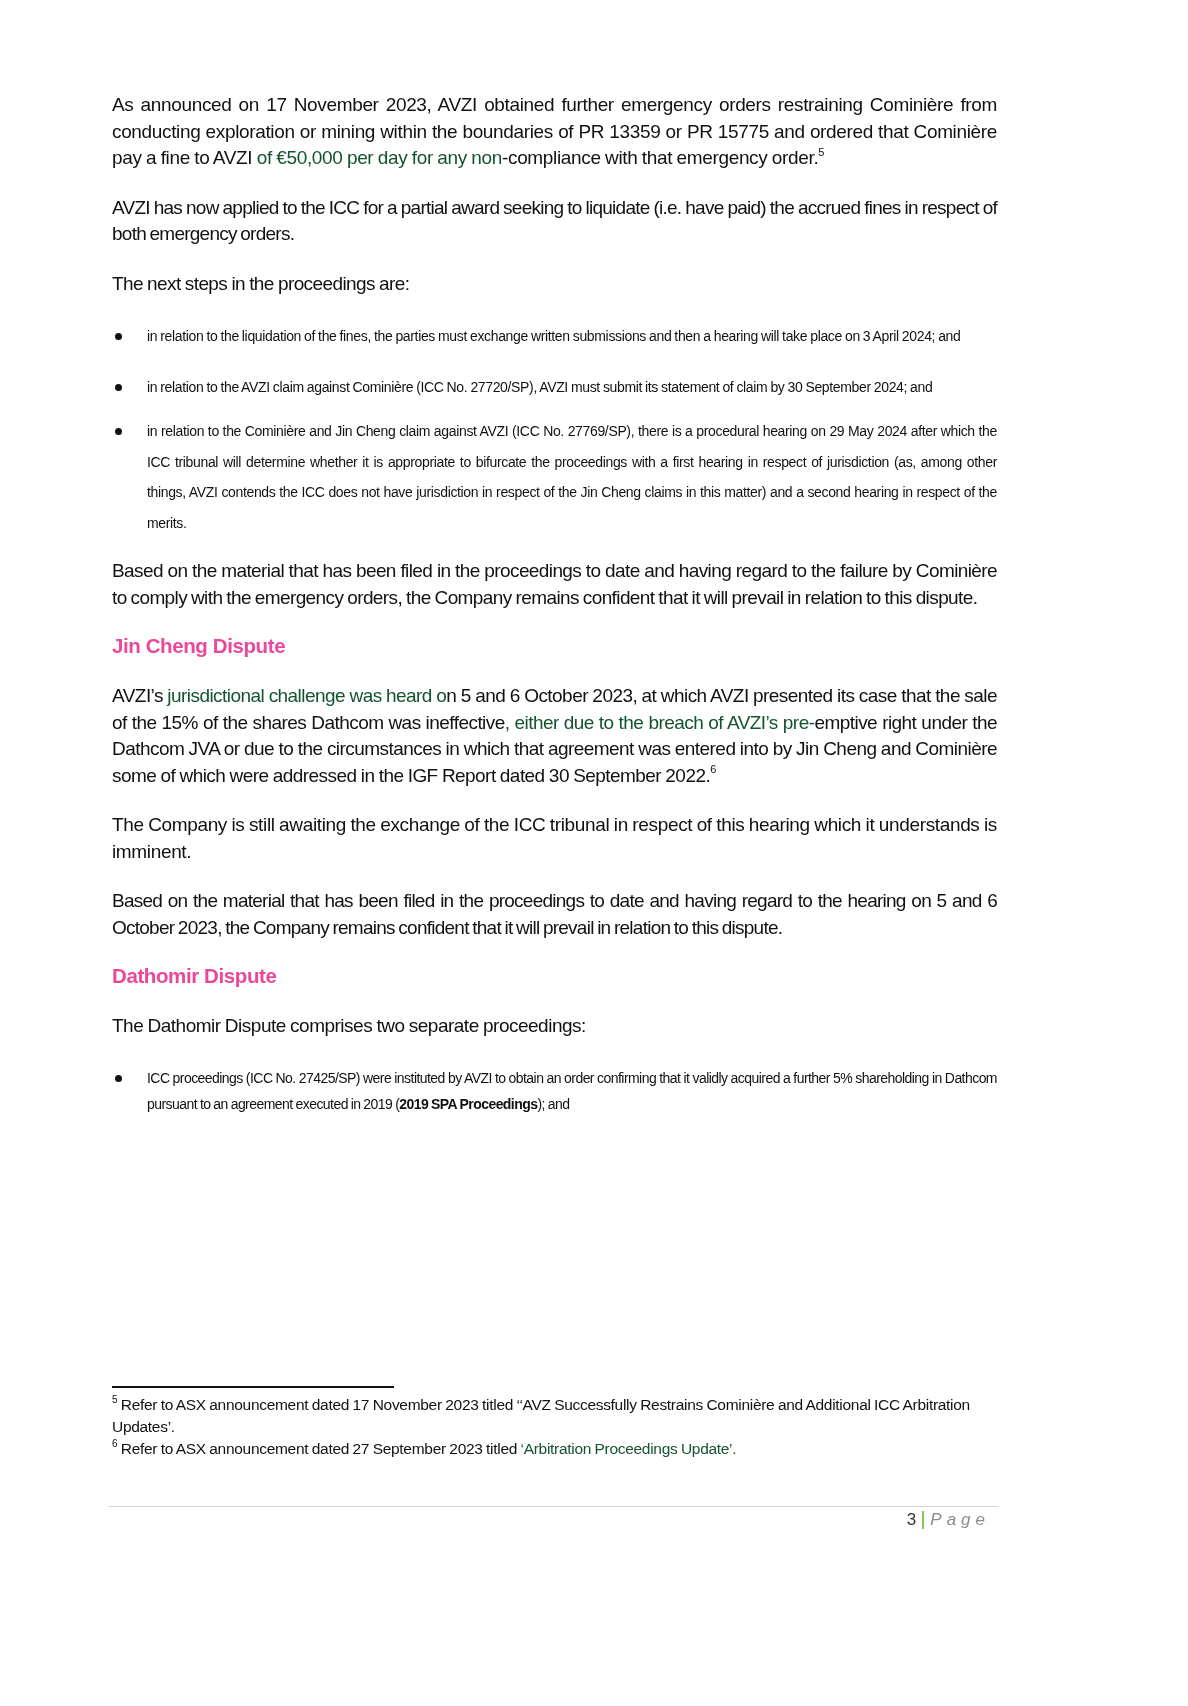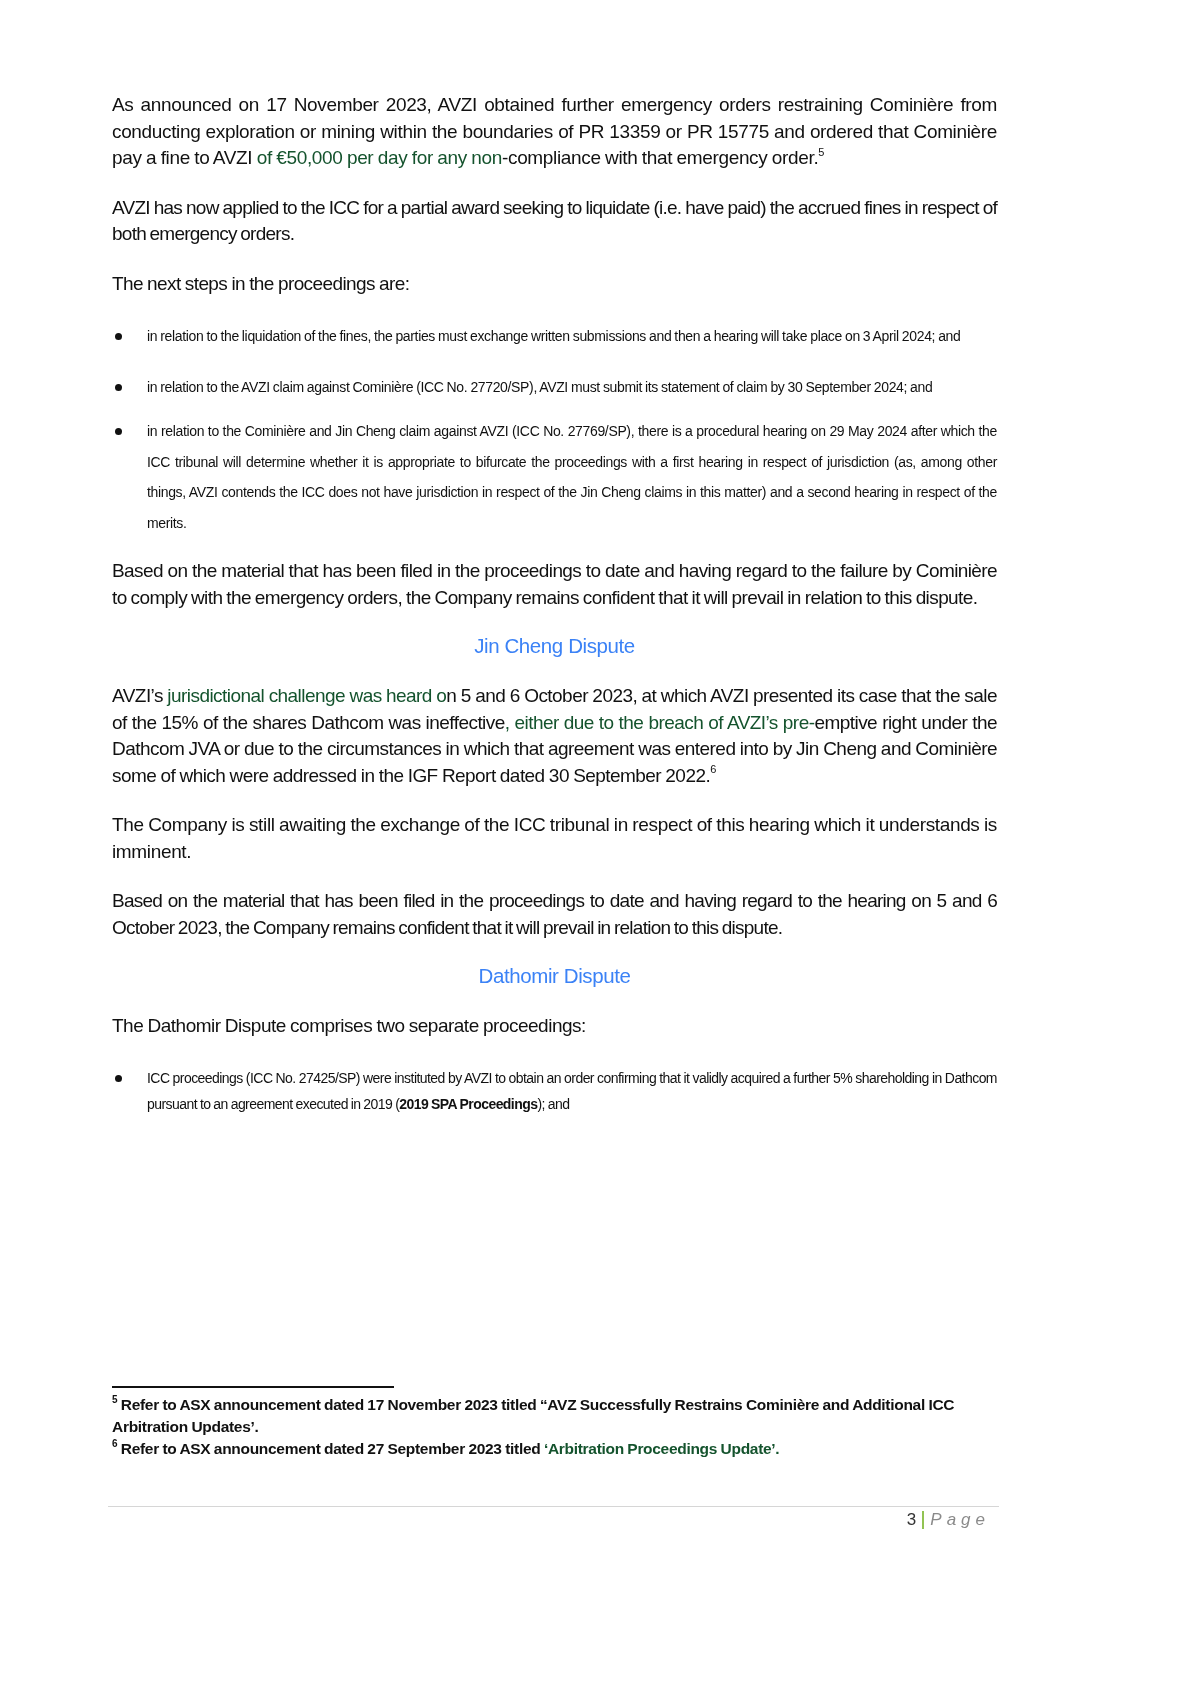--- a/index.html
+++ b/index.html
@@ -5,31 +5,31 @@
   html, body { margin: 0; padding: 0; background: #ffffff; }
   body { width: 1188px; height: 1706px; position: relative; overflow: hidden;
          font-family: "Liberation Sans", "DejaVu Sans", sans-serif; color: #111111; }
   .page { position: absolute; left: 0; top: 0; width: 1188px; height: 1706px; background: #fff; }
   .content { position: absolute; left: 112px; top: 92px; width: 885px; }
   p { margin: 0; font-size: 19px; line-height: 26.5px; letter-spacing: -0.35px; word-spacing: -0.5px; }
   .justify { text-align: justify; }
   .para { margin-bottom: 23px; }
   .navy { color: #14532d; }
   sup { font-size: 11px; line-height: 0; position: relative; top: -1px; vertical-align: super; }
-  .heading { font-size: 20.5px; font-weight: normal; margin: 4px 0 25px 0; letter-spacing: -0.4px; color:#3b82f6;text-align:center; }
+  .heading { font-size: 20.5px; font-weight: bold; margin: 4px 0 25px 0; letter-spacing: -0.4px; color:#ec4899; }
   ul.bullets { list-style: none; margin: 0 0 0 0; padding: 0; }
   ul.bullets li { position: relative; padding-left: 35px; font-size: 14px; line-height: 26.5px;
                   letter-spacing: -0.35px; word-spacing: -0.5px; text-align: justify; margin-bottom: 24px; }
   ul.bullets li.wide { line-height: 30.5px; }
   .dot { position: absolute; left: 3px; top: 10px; width: 7px; height: 7px; border-radius: 50%; background: #111; }
   ul.bullets li.wide .dot { top: 12px; }
   .b { font-weight: bold; }
   .fn-rule { position: absolute; left: 112px; top: 1386px; width: 282px; height: 2px; background: #111; }
   .footnotes { position: absolute; left: 112px; top: 1394px; width: 885px; }
-  .footnotes p { font-size: 15.5px; line-height: 22px; letter-spacing: -0.3px; font-weight: bold; }
+  .footnotes p { font-size: 15.5px; line-height: 22px; letter-spacing: -0.3px; }
   .footnotes sup { font-size: 10px; }
   .footer-rule { position: absolute; left: 108px; top: 1506px; width: 891px; height: 1px; background: #d6d6d6; }
   .footer { position: absolute; right: 198px; top: 1510px; font-size: 17px; display: flex; align-items: center; gap: 6px; }
   .pg-num { color: #333; }
   .pg-bar { width: 2px; height: 18px; background: #92c353; display: inline-block; }
   .pg-word { color: #8a8a8a; letter-spacing: 5px; font-style: italic; }
 </style>
 </head>
 <body>
 

